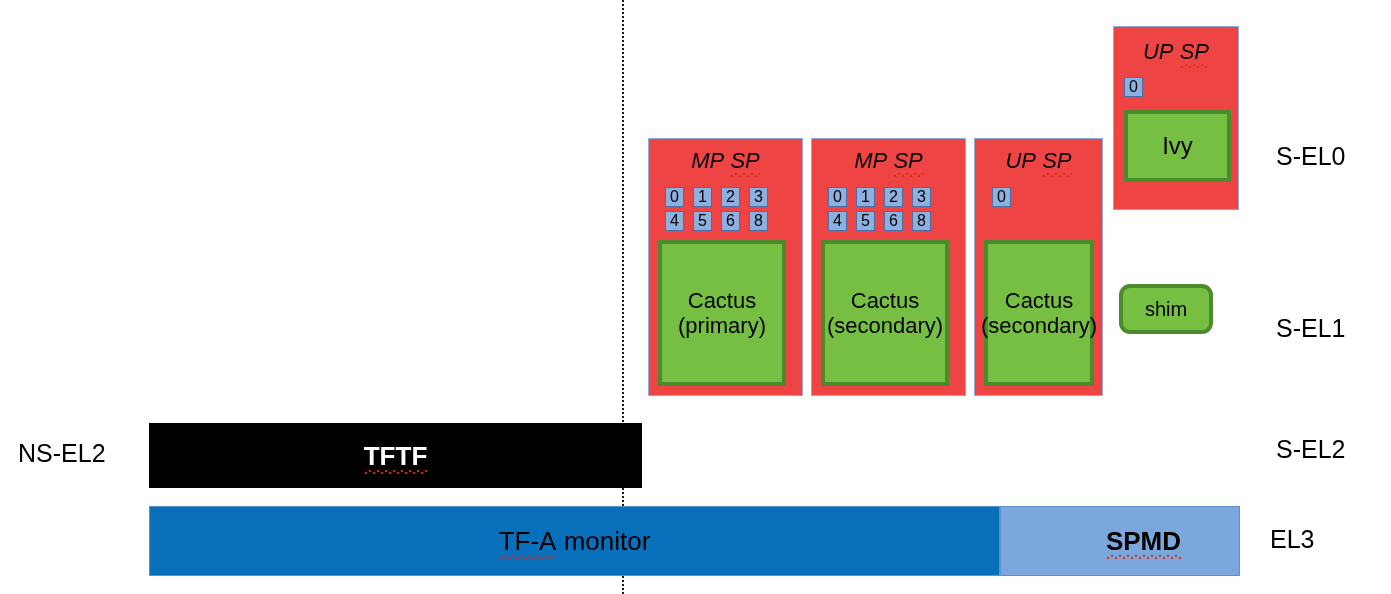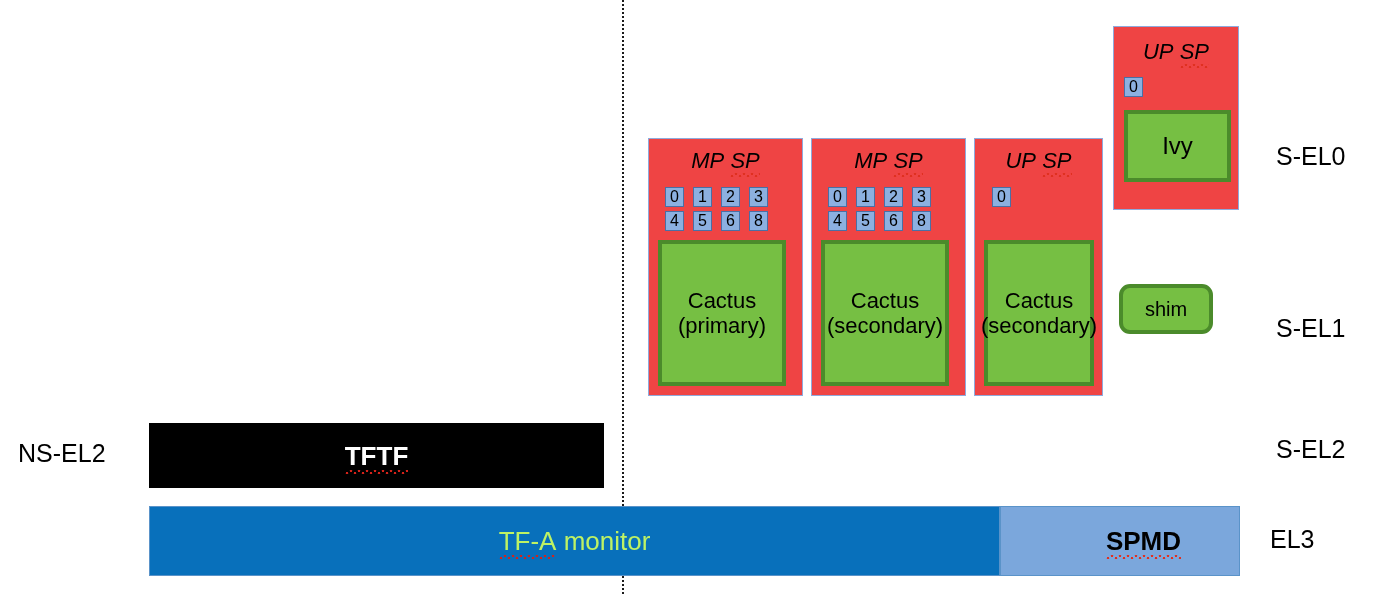--- a/index.html
+++ b/index.html
@@ -132,21 +132,21 @@
   .bar-spmc {
     background: #28463f;
     border: 1px solid #6b9bd2;
     color: #ffffff;
     font-weight: bold;
     font-size: 26px;
   }
   .bar-monitor {
     background: #0870bb;
     border: 1px solid #5a93c9;
-    color: #bef264;
+    color: #000000;
     font-size: 26px;
   }
   .bar-spmd {
     background: #7ba7dc;
     border: 1px solid #5a93c9;
     color: #000000;
     font-weight: bold;
     font-size: 26px;
     padding-left: 47px;
   }
@@ -247,21 +247,21 @@
       <span>
         <span class="gb-label">Ivy</span>
       </span>
     </div>
   </div>
 
   <div class="abs green-box" style="left:1119px; top:284px; width:94px; height:50px; font-size:20px;border-radius:11px;">
     <span class="gb-label">shim</span>
   </div>
 
-  <div class="abs bar bar-tftf" style="left:149px; top:423px; width:455px; height:65px;">
+  <div class="abs bar bar-tftf" style="left:149px; top:423px; width:493px; height:65px;">
     <span class="squiggle squiggle-white">TFTF</span>
   </div>
 
 
   <div class="abs bar bar-monitor" style="left:149px; top:506px; width:851px; height:70px;">
     <span><span class="squiggle squiggle-white">TF-A</span><span> monitor</span></span>
   </div>
 
   <div class="abs bar bar-spmd" style="left:1000px; top:506px; width:240px; height:70px;">
     <span class="squiggle">SPMD</span>

